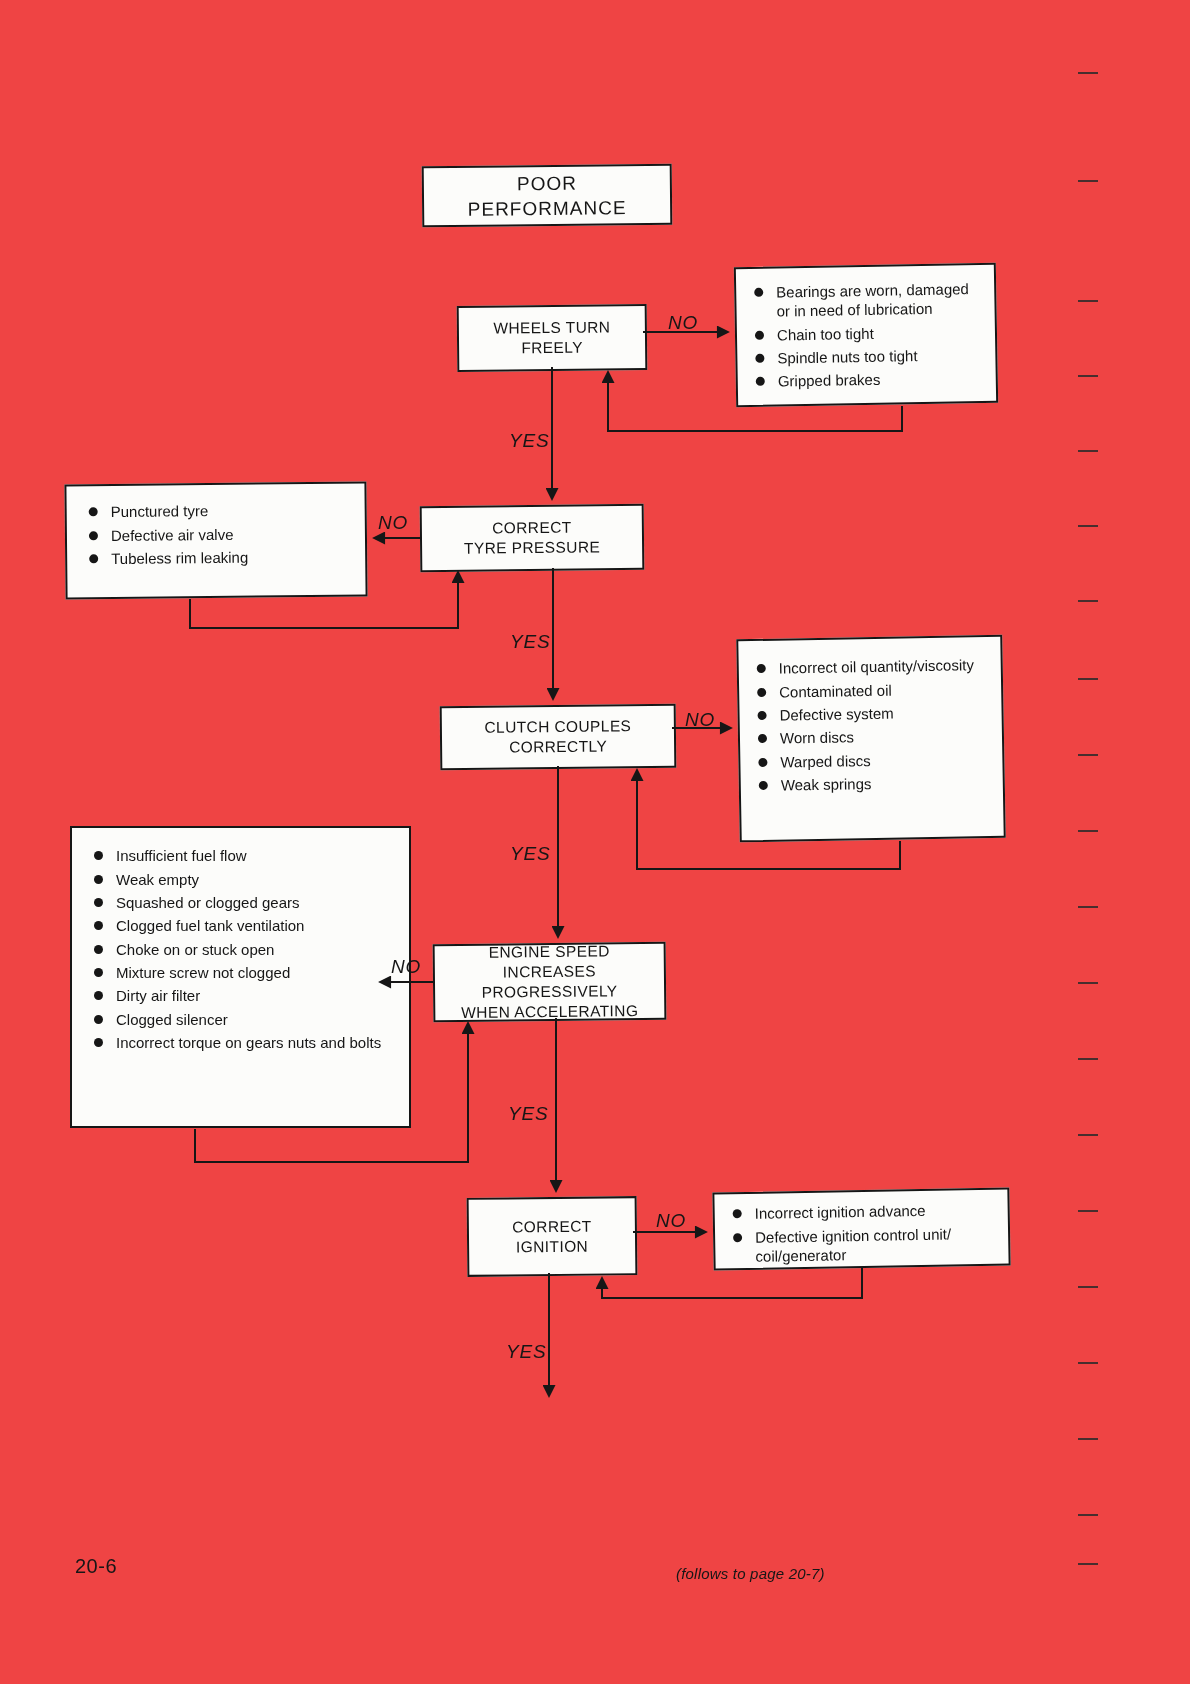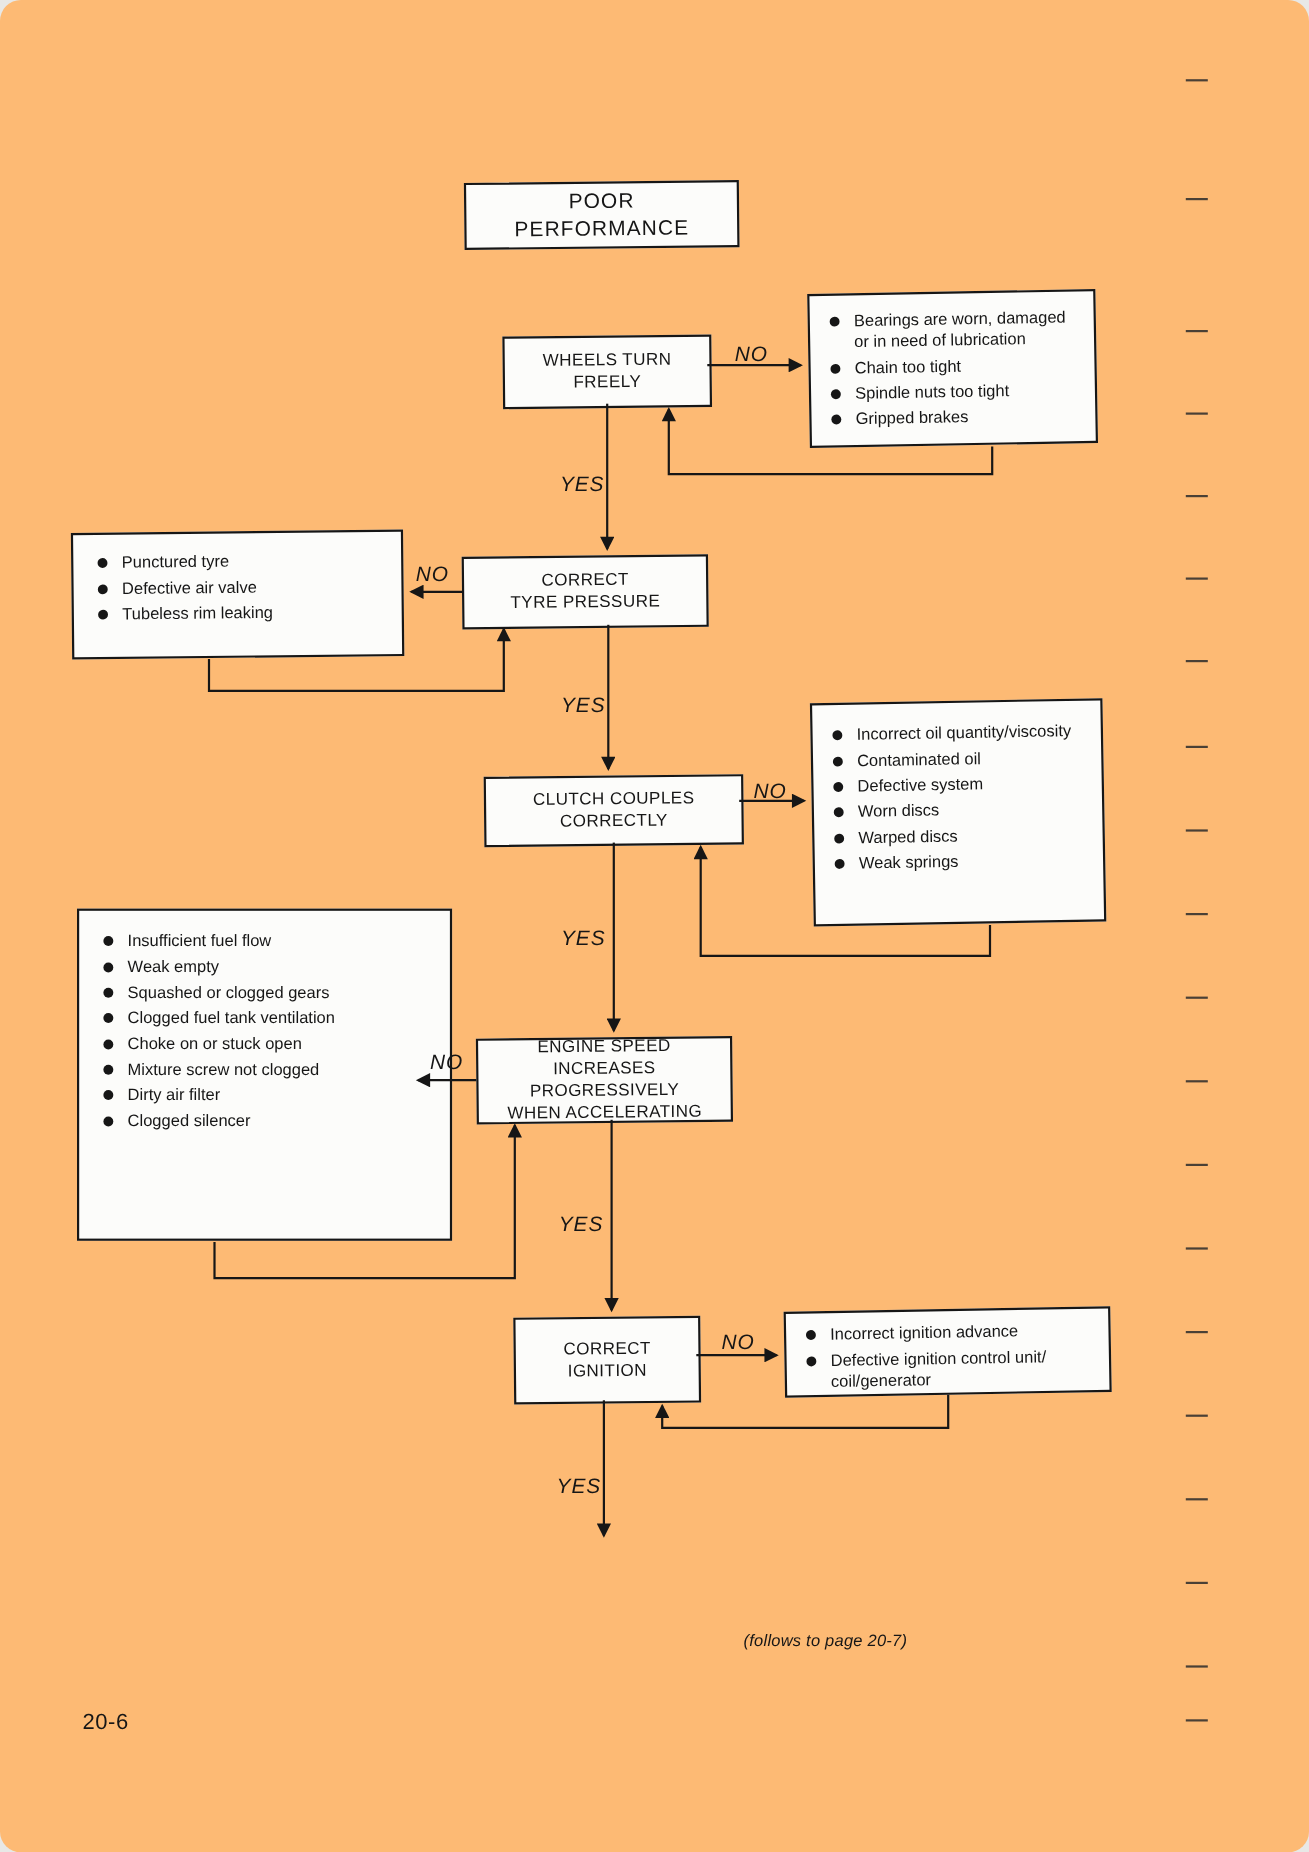--- a/index.html
+++ b/index.html
@@ -1,24 +1,23 @@
 <!DOCTYPE html>
 <html><head>
 <meta charset="utf-8">
 <style>
   html,body{margin:0;padding:0;background:#e8e8e6;}
   .page{
     position:relative;
     width:1190px;height:1684px;
     margin:0 auto;
-    background:#fdba74;
+    background:#ef4444;
     font-family:"Liberation Sans", sans-serif;
     color:#161616;
     overflow:hidden;
-    border-radius:19px;
   }
   .node{
     position:absolute;
     border:2px solid #161616;
     background:#fcfcfa;
     display:flex;align-items:center;justify-content:center;
     text-align:center;
     font-size:15.5px;
     letter-spacing:.4px;
     line-height:20px;
@@ -54,21 +53,21 @@
     background:#161616;flex:none;margin-top:5px;
   }
   .branch-label{
     position:absolute;
     font-size:19px;letter-spacing:.8px;
     background:transparent;
     font-style:italic;
   }
   .footer-note{
     position:absolute;
-    left:676px;top:1483px;
+    left:676px;top:1565px;
     font-size:15px;font-style:italic;letter-spacing:.2px;
   }
   .page-number{
     position:absolute;
     left:75px;top:1555px;
     font-size:20px;letter-spacing:.5px;
   }
   .connectors{
     position:absolute;left:0;top:0;
     pointer-events:none;
@@ -213,20 +212,24 @@
         <span class="dot"></span>
         <span>Mixture screw not clogged</span>
       </div>
         <div class="cause-row">
         <span class="dot"></span>
         <span>Dirty air filter</span>
       </div>
         <div class="cause-row">
         <span class="dot"></span>
         <span>Clogged silencer</span>
+      </div>
+        <div class="cause-row">
+        <span class="dot"></span>
+        <span>Incorrect torque on gears nuts and bolts</span>
       </div>
       </div>
   </div>
 
   <div class="cause-box r-tilt-m" style="left:713px;top:1190px;width:297px;height:78px;padding:8px 6px 6px 18px;">
     <div class="cause-list">
         <div class="cause-row">
         <span class="dot"></span>
         <span>Incorrect ignition advance</span>
       </div>

